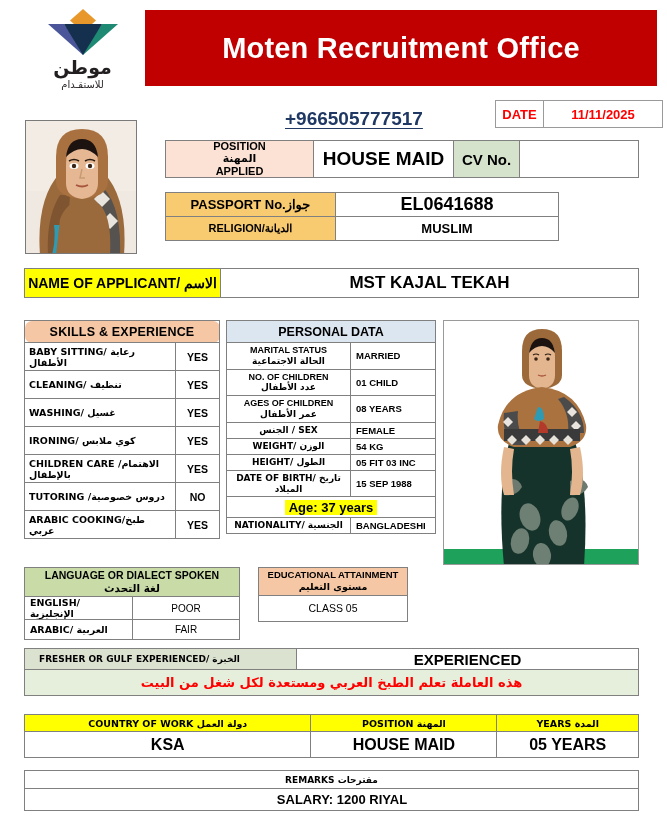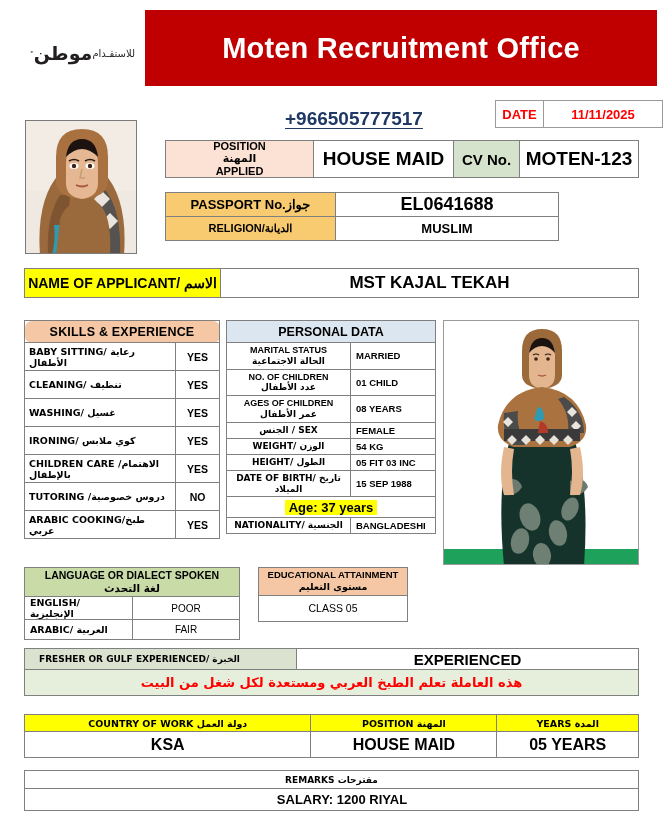--- a/index.html
+++ b/index.html
@@ -16,21 +16,21 @@
   }
 
   .page { position: relative; width: 667px; height: 837px; }
 
   
   .header { position: relative; height: 100px; }
 
   .logo-box {
     position: absolute; left: 30px; top: 8px;
     width: 105px; height: 88px;
-    display: flex; flex-direction: row;
+    display: flex; flex-direction: column;
     align-items: center; justify-content: flex-start;
   }
   .logo-mark { width: 78px; height: 48px; display:block; }
   .logo-ar1 {
     font-family: "DejaVu Sans", sans-serif;
     font-size: 19px; font-weight: bold; color: #231f20;
     line-height: 1; margin-top: 2px; letter-spacing: -1px;
   }
   .logo-ar2 {
     font-family: "DejaVu Sans", sans-serif;
@@ -338,21 +338,20 @@
   </div>
 
   <div class="pos-row">
     <div class="pos-label">
       <span>POSITION</span>
       <span class="ar">المهنة</span>
       <span>APPLIED</span>
     </div>
     <div class="pos-value">HOUSE MAID</div>
     <div class="cv-label">CV No.</div>
-    <div class="cv-value">MOTEN-123</div>
   </div>
 
   <table class="pp-tbl">
     <tbody>
         <tr>
       <td class="pp-key">PASSPORT No.جواز</td>
       <td class="pp-val big">EL0641688</td>
     </tr>
     <tr>
       <td class="pp-key small">RELIGION/الديانة</td>

